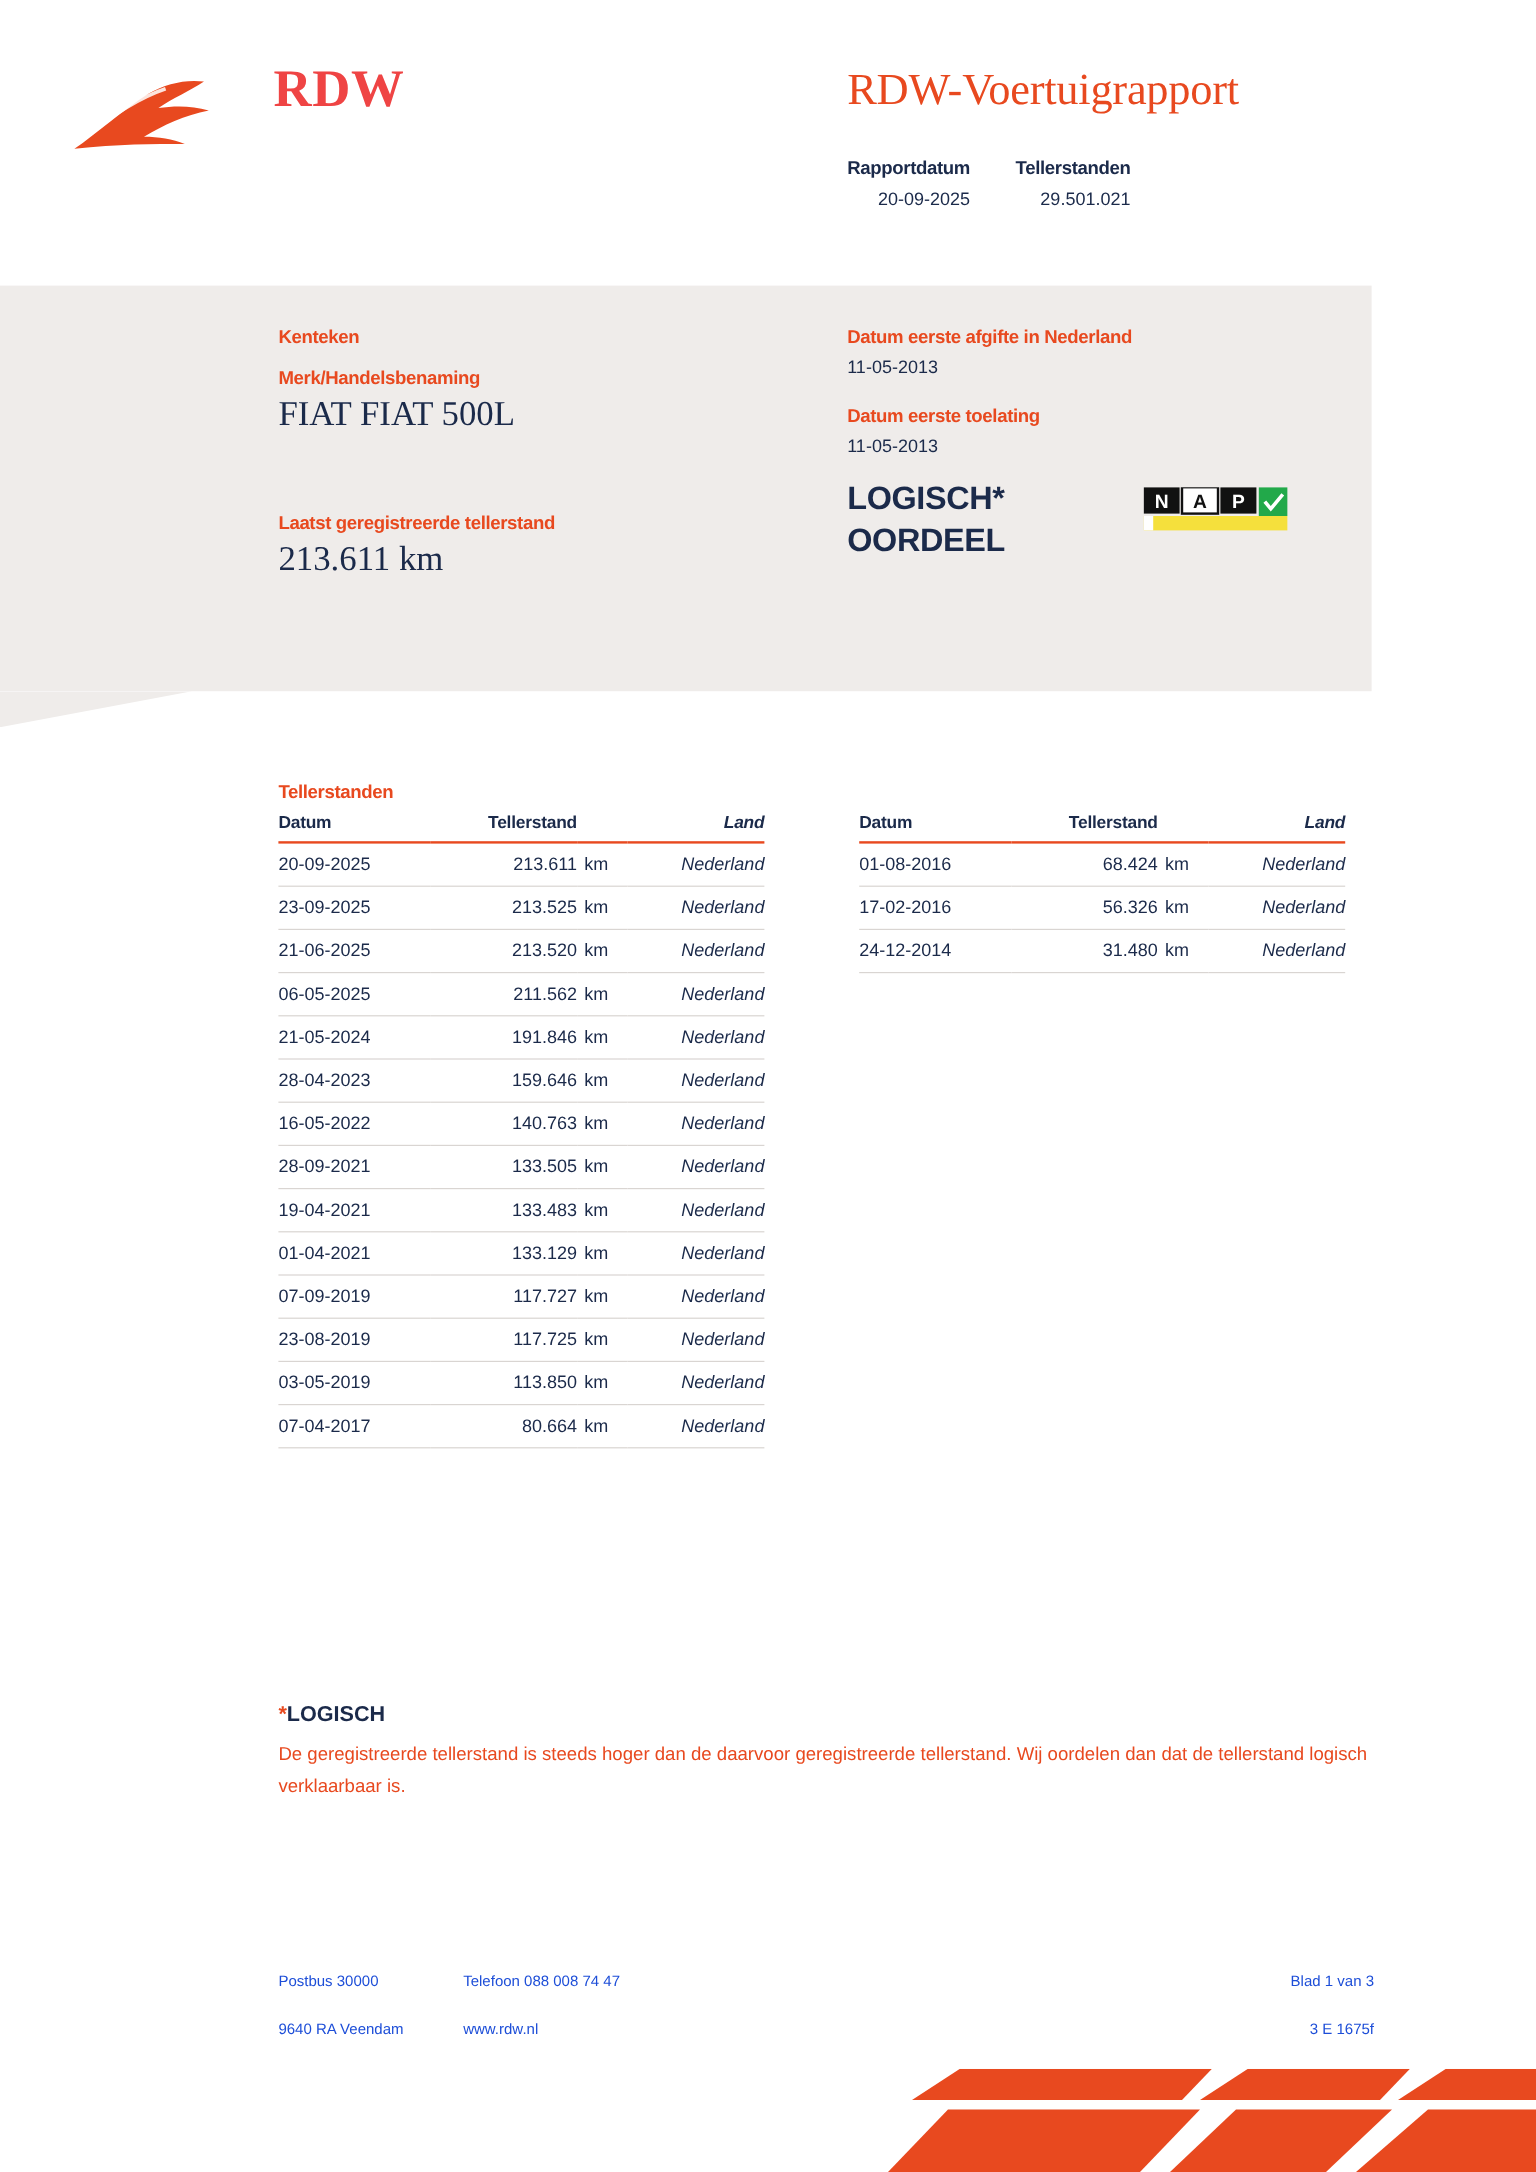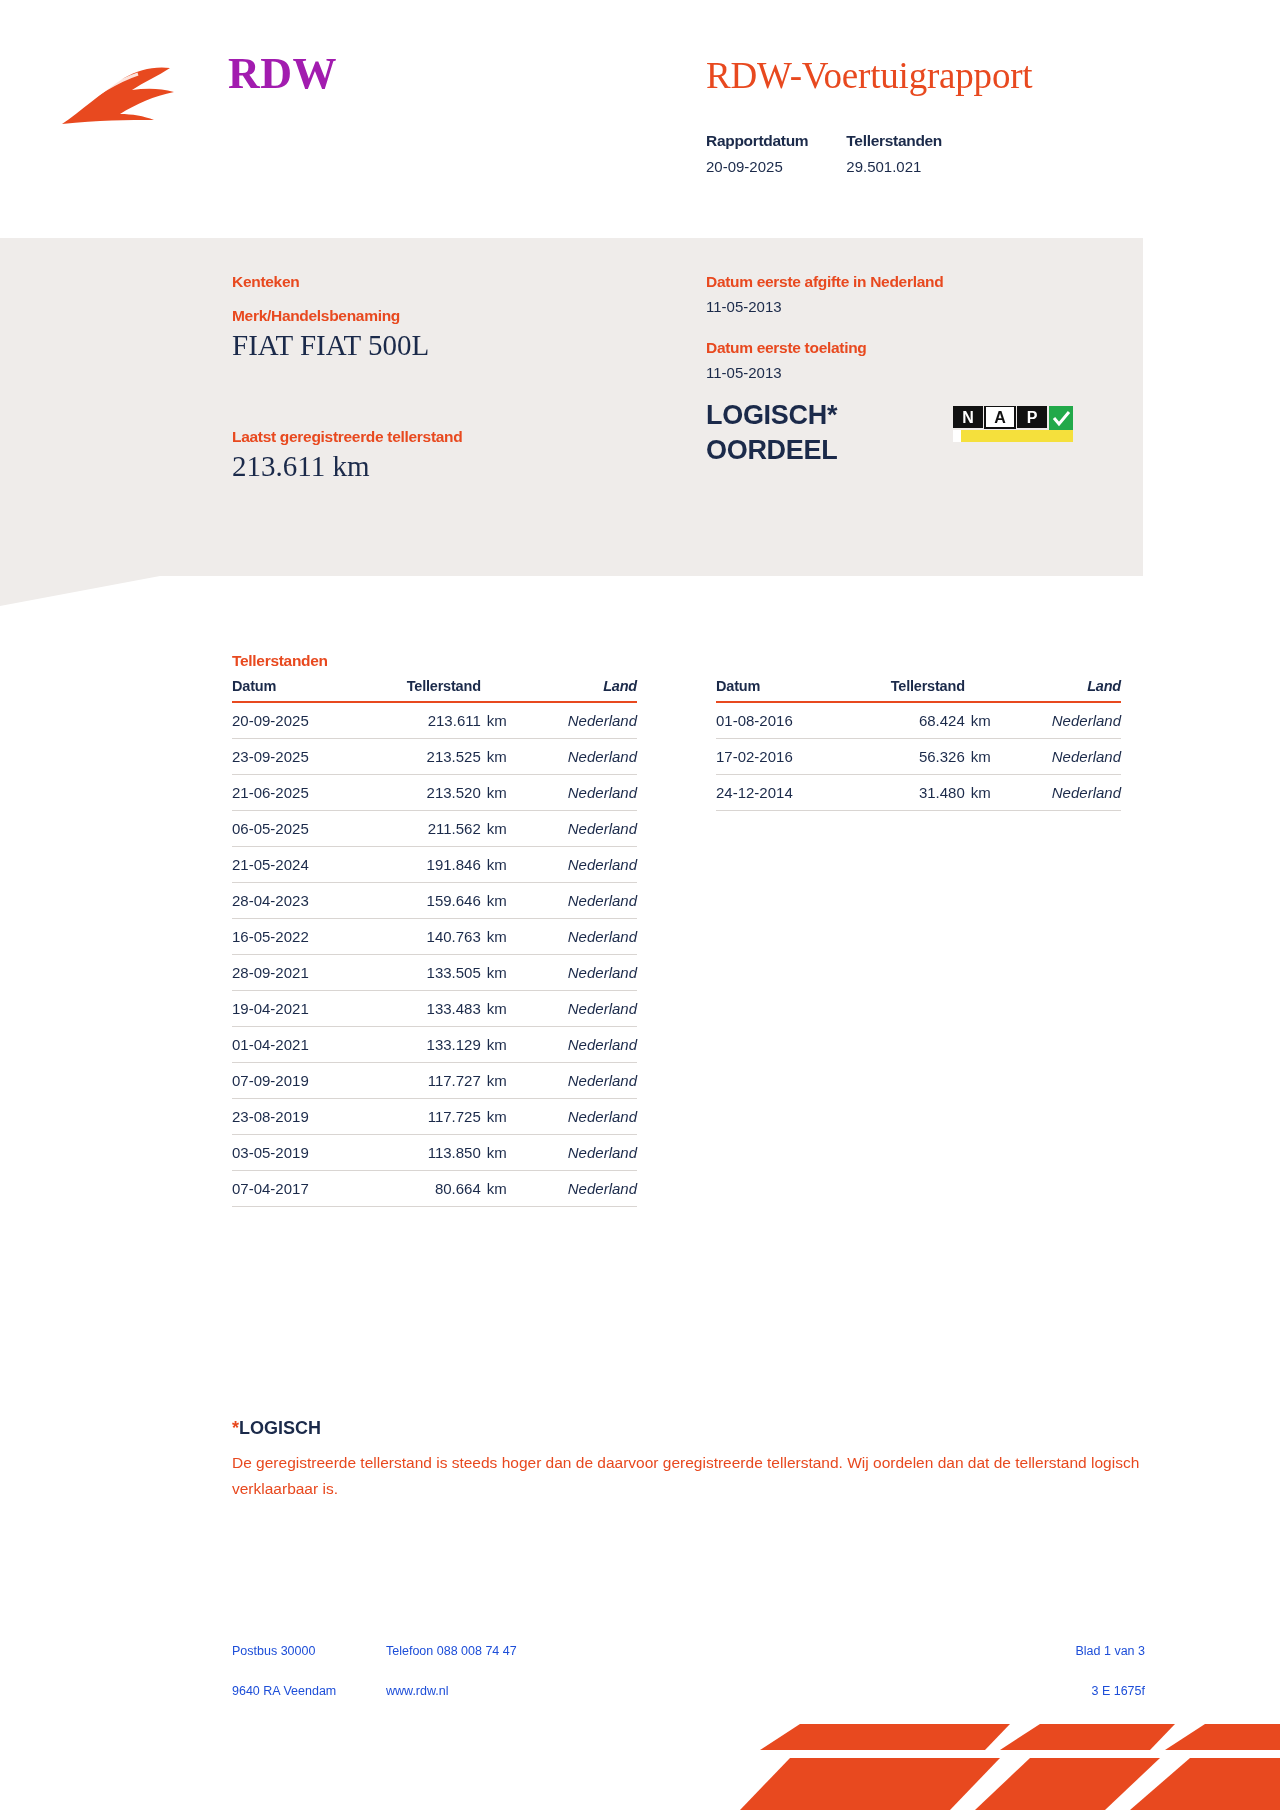--- a/index.html
+++ b/index.html
@@ -33,36 +33,37 @@
   }
   .logo-mark svg { display: block; }
   .logo-word {
     position: absolute;
     left: 228px;
     top: 48px;
     font-family: "Liberation Serif", serif;
     font-size: 44px;
     font-weight: bold;
     letter-spacing: 0.5px;
-    color: #a21caf;
+    color: #ef4444;
   }
   .report-title {
     position: absolute;
     left: 706px;
     top: 54px;
     font-family: "Liberation Serif", serif;
     font-size: 37px;
     color: #e8491f;
     letter-spacing: -0.2px;
   }
   .meta-row {
     position: absolute;
     left: 706px;
     top: 132px;
     display: flex;
+    text-align: right;
   }
   .meta-block { margin-right: 38px; }
   .meta-label {
     font-size: 15.5px;
     font-weight: bold;
     color: #1b2a4a;
     letter-spacing: -0.3px;
     margin-bottom: 8px;
   }
   .meta-value {

